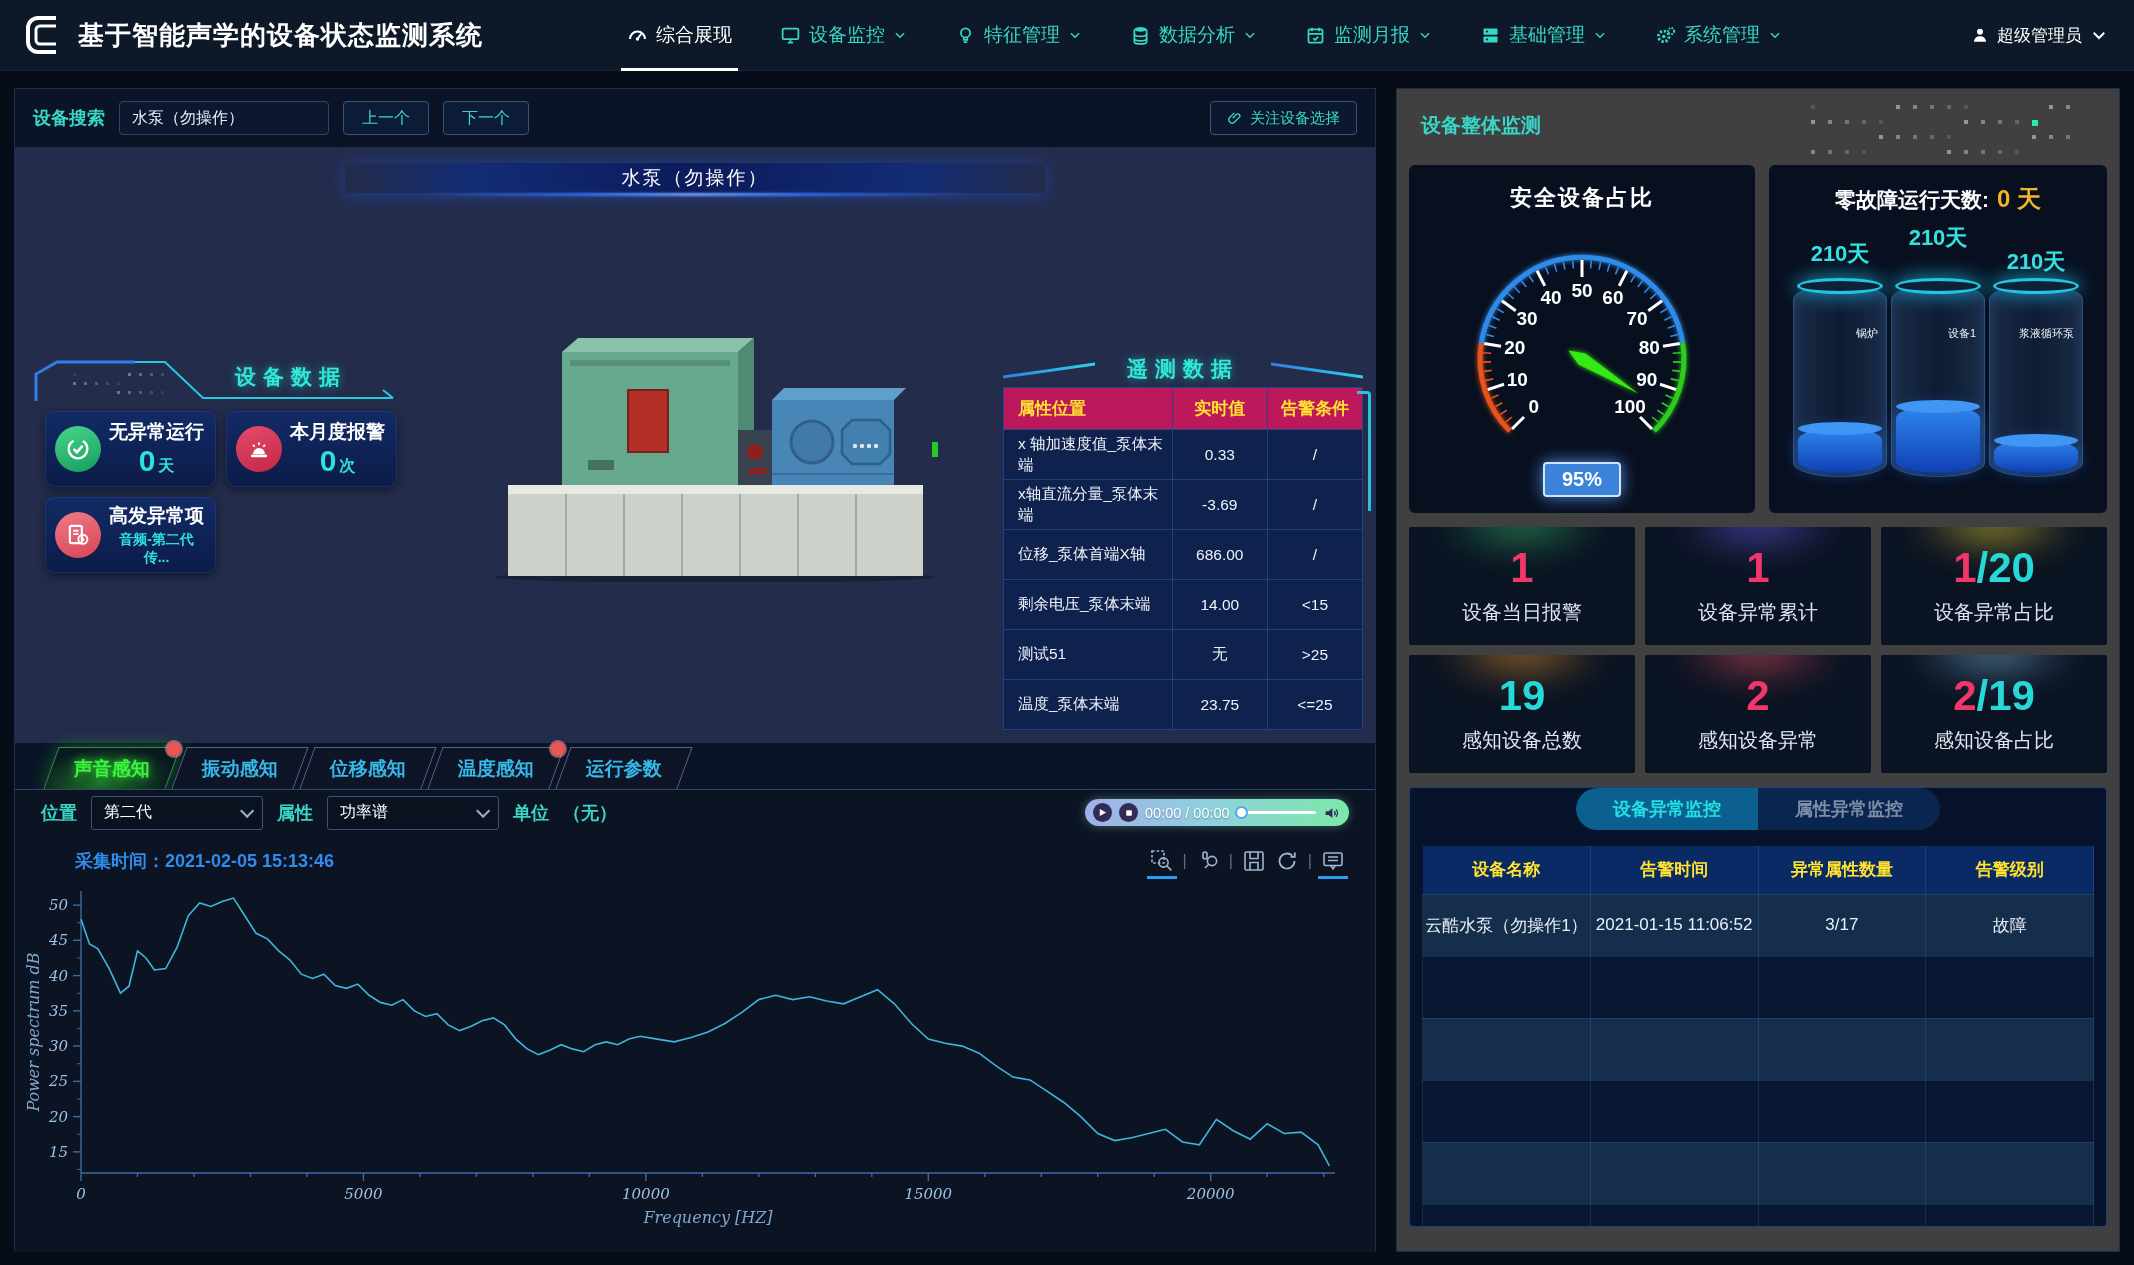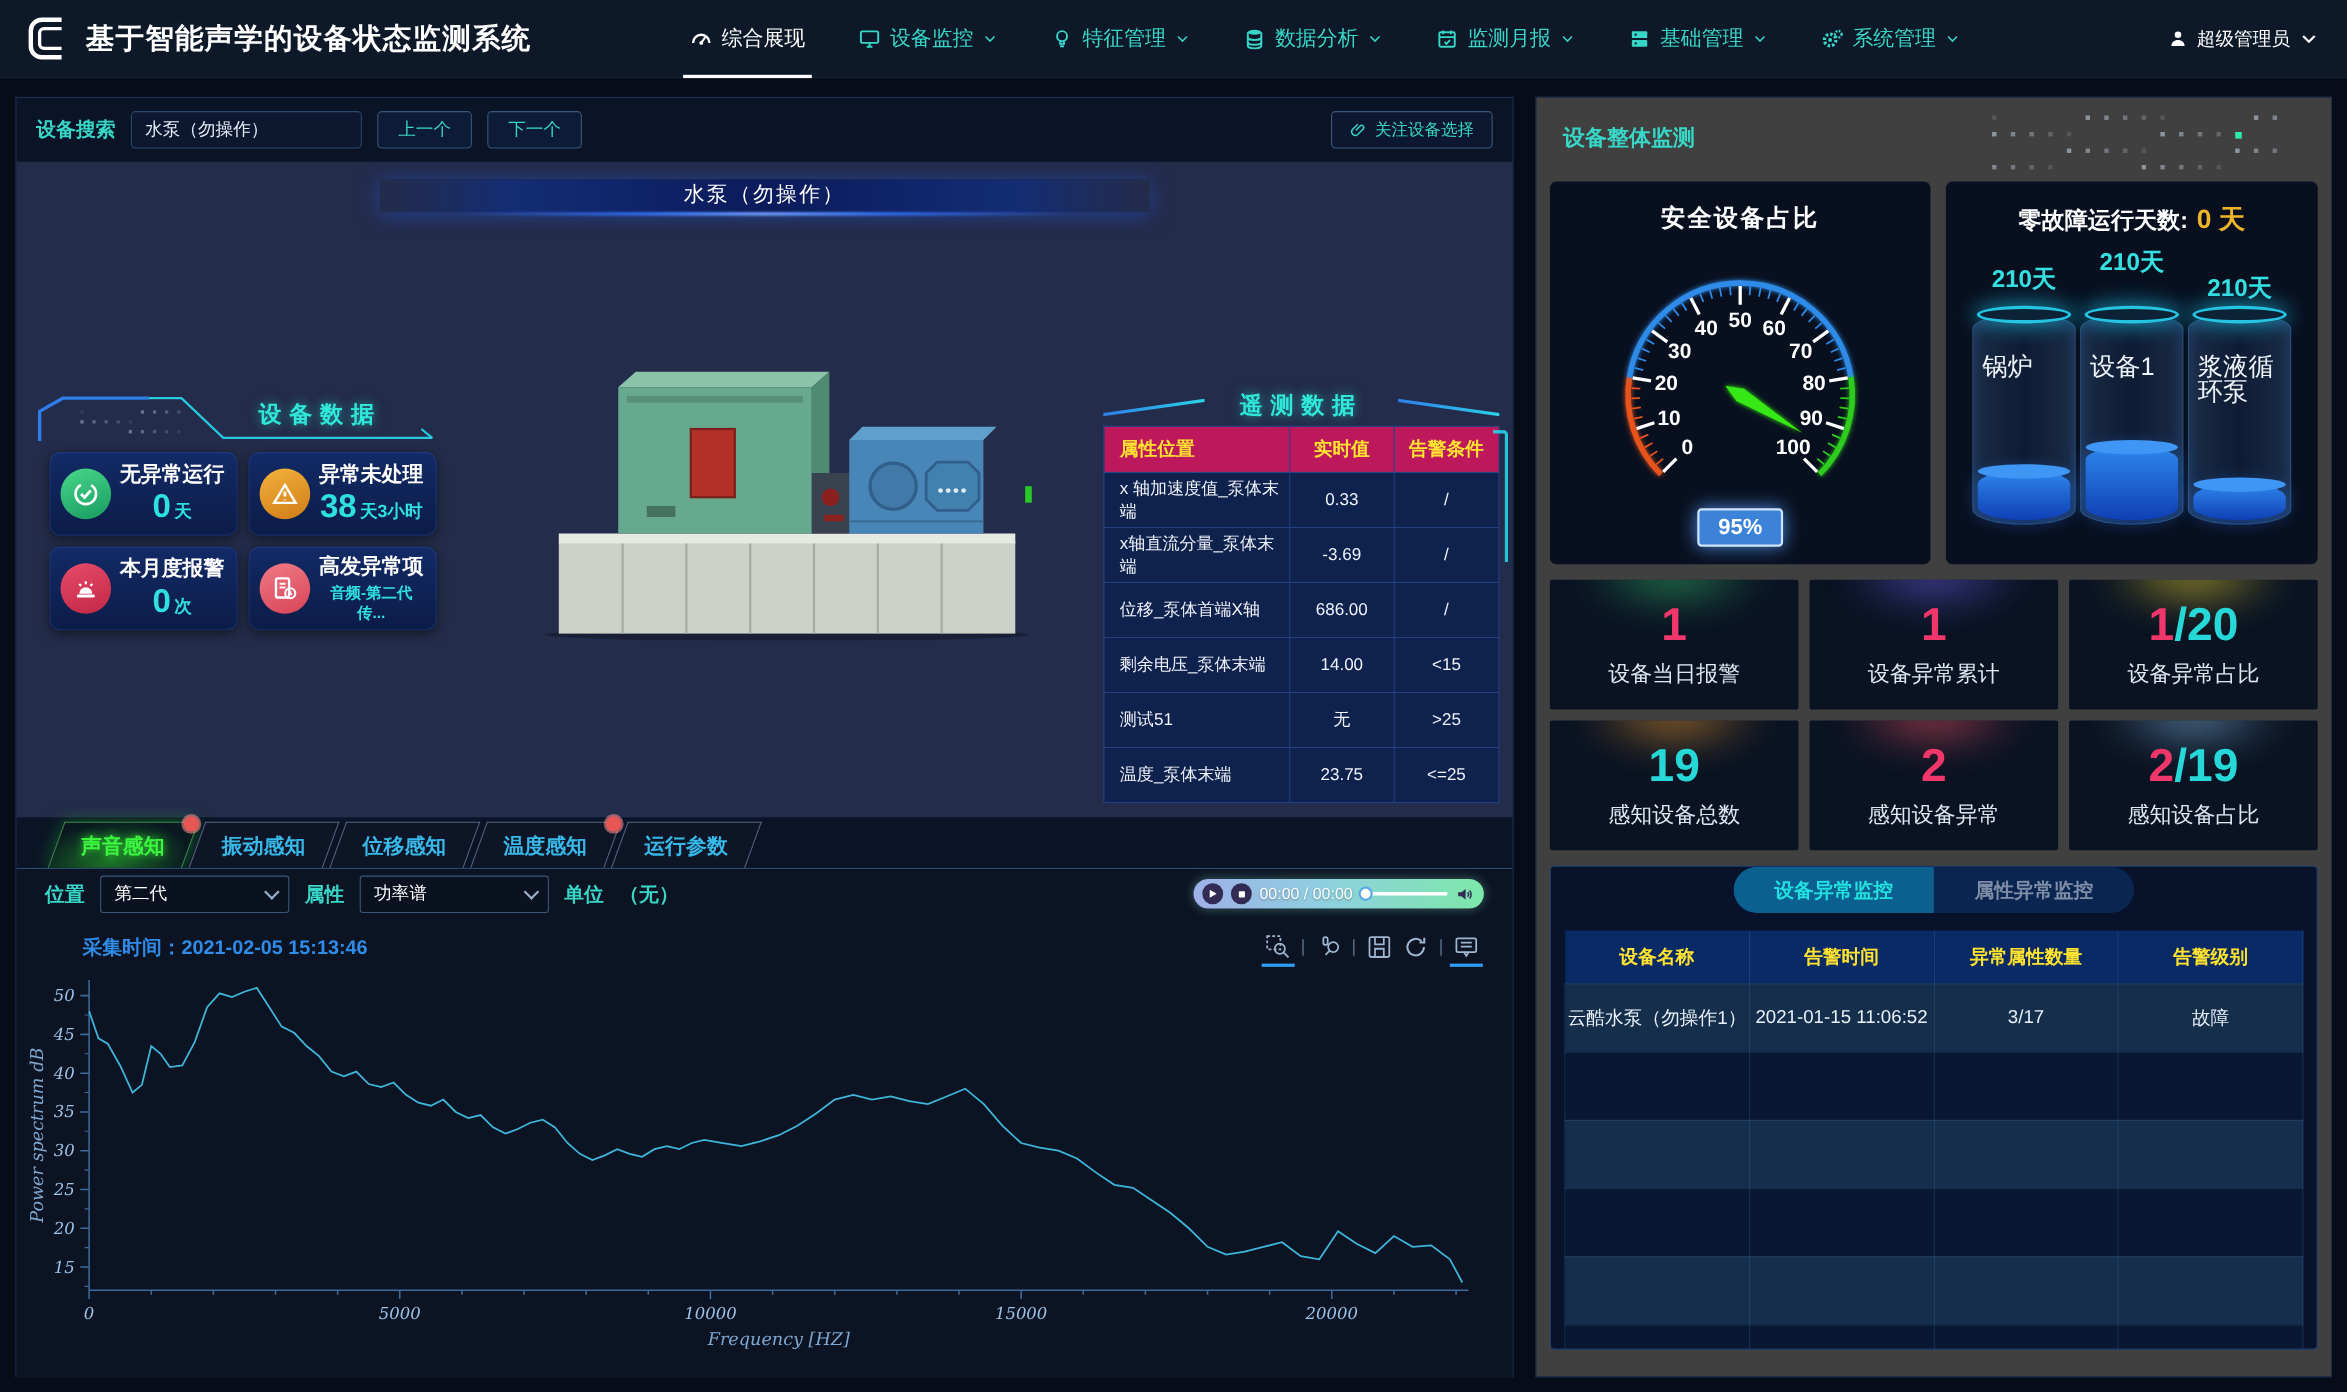--- a/index.html
+++ b/index.html
@@ -150,22 +150,22 @@
   .cyl-wrap { width:98px; display:flex; flex-direction:column; align-items:center; }
   .cyl-days { color:#35e0e0; font-weight:bold; font-size:22px; }
   .cyl-wrap.c1 .cyl-days { margin-bottom:16px; }
   .cyl-wrap.c2 .cyl-days { margin-bottom:32px; }
   .cyl-wrap.c3 .cyl-days { margin-bottom:8px; }
   .cylinder { position:relative; width:94px; height:192px; border-radius:47px / 14px;
     background:linear-gradient(90deg, rgba(70,110,160,.30), rgba(22,42,76,.46) 50%, rgba(70,110,160,.30));
     border:1px solid rgba(90,160,230,.32); box-shadow:inset 0 0 14px rgba(60,120,200,.28); margin-bottom:14px; }
   .cyl-top { position:absolute; top:-8px; left:3px; right:3px; height:16px; border-radius:50%;
     background:#0c2236; border:3px solid rgba(40,210,240,.92); box-shadow:0 0 18px 3px rgba(30,200,240,.6); }
-  .cyl-name { position:absolute; top:36px; width:100%; text-align:left; color:#eef4fa;
-    font-size:23px; line-height:23px; padding:0 8px; }
+  .cyl-name { position:absolute; top:36px; width:100%; text-align:right; color:#eef4fa;
+    font-size:11px; line-height:23px; padding:0 8px; }
   .cyl-liquid { position:absolute; bottom:3px; left:4px; right:4px; border-radius:43px / 12px;
     background:linear-gradient(180deg,#2f86ec,#0f3fb4); box-shadow:0 0 16px rgba(40,120,240,.55); }
   .cyl-liquid::before { content:''; position:absolute; top:-6px; left:0; right:0; height:13px;
     border-radius:50%; background:#3f96f5; }
 
   .stats-grid { display:grid; grid-template-columns:repeat(3,1fr); gap:10px; padding:14px 12px 0 12px; }
   .stat-card { height:118px; background:#0a1322; position:relative; overflow:hidden; display:flex;
     flex-direction:column; align-items:center; justify-content:center; gap:10px; border-radius:2px; }
   .stat-glow { position:absolute; top:-34px; left:12%; right:12%; height:62px; border-radius:50%;
     filter:blur(17px); opacity:.85; }
@@ -363,32 +363,20 @@
         <div class="dd-card">
           <span class="dd-icon ic-g">
             <svg viewBox="0 0 24 24">
                 <circle cx="12" cy="12" r="8.6" fill="none" stroke="#fff" stroke-width="2.2" stroke-dasharray="36 9"></circle>
                 <path d="M8 12l3 3 5.2-6" fill="none" stroke="#fff" stroke-width="2.4"></path>
               </svg>
           </span>
           <div class="dd-body">
             <div class="dd-label">无异常运行</div>
             <div><span class="dd-num">0</span><span class="dd-unit">天</span></div>
-          </div>
-        </div>
-        <div class="dd-card">
-          <span class="dd-icon ic-o">
-            <svg viewBox="0 0 24 24">
-                <path d="M12 4.5L21 19.5H3z" fill="none" stroke="#fff" stroke-width="2"></path>
-                <path d="M12 10v4.2M12 16.8v.6" stroke="#fff" stroke-width="2.2"></path>
-              </svg>
-          </span>
-          <div class="dd-body">
-            <div class="dd-label">异常未处理</div>
-            <div><span class="dd-num">38</span><span class="dd-unit">天3小时</span></div>
           </div>
         </div>
         <div class="dd-card">
           <span class="dd-icon ic-r">
             <svg viewBox="0 0 24 24">
                 <path d="M6.5 16.5a5.5 5.5 0 0 1 11 0" fill="#fff"></path>
                 <rect x="4.5" y="17" width="15" height="2.6" rx="1.2" fill="#fff"></rect>
                 <path d="M12 6v2.4M6.5 8.2l1.6 1.6M17.5 8.2l-1.6 1.6" stroke="#fff" stroke-width="1.8"></path>
               </svg>
           </span>

